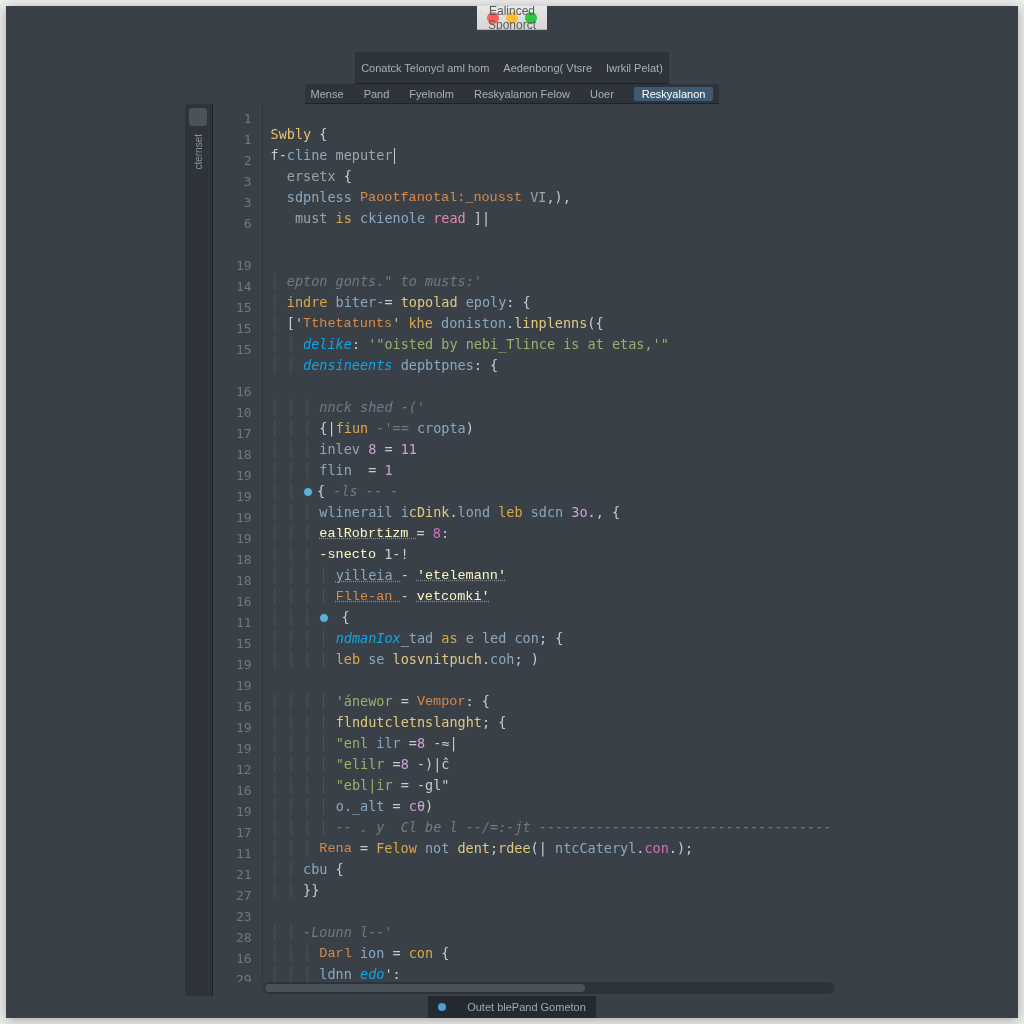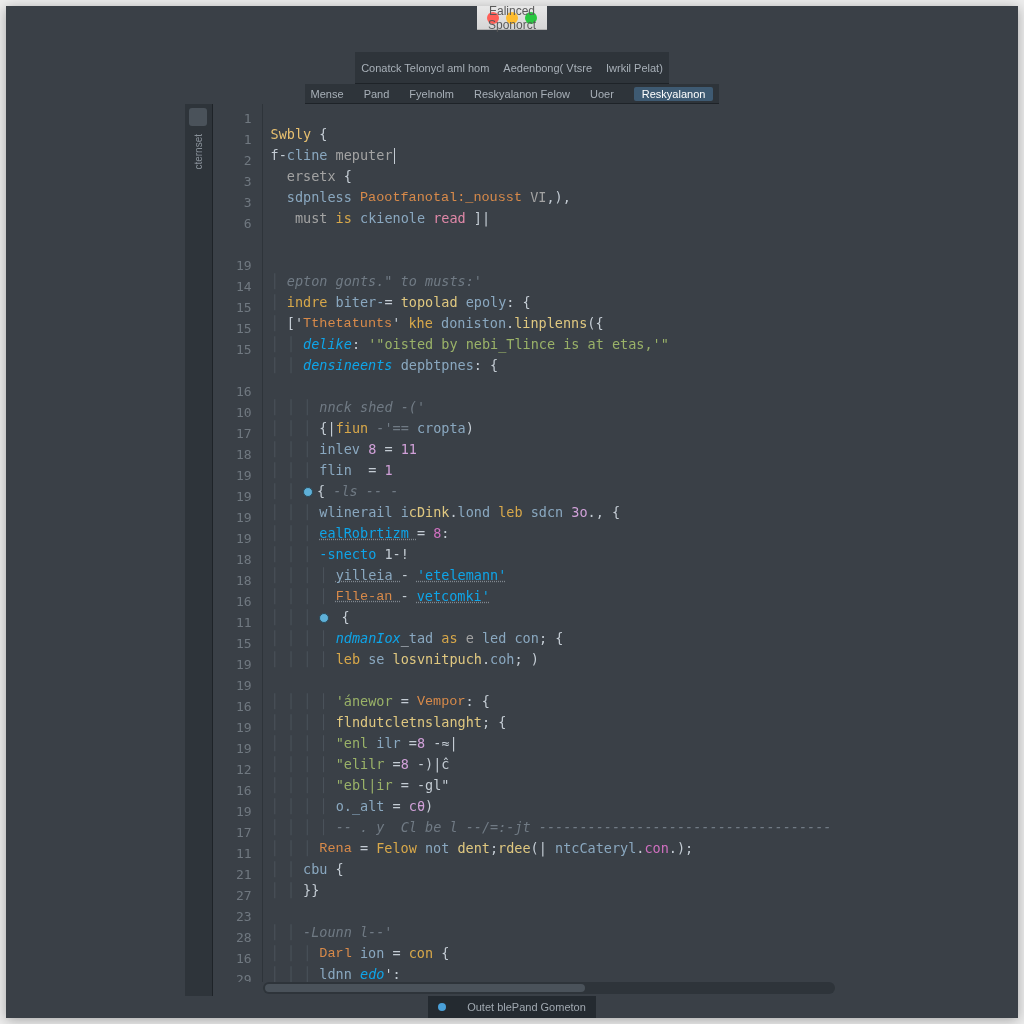--- a/index.html
+++ b/index.html
@@ -108,21 +108,21 @@
   display:flex; align-items:center; justify-content:space-between;
   padding:0 10px; font-size:11px; color:#a0a8b0;
 }
 .status-left,.status-right { display:flex; gap:21px; align-items:center; }
 .badge-dot { width:8px;height:8px;border-radius:50%;background:#4aa0d8; }
 
 .c-kw{color:#d8a84a;} .c-def{color:#a3a3a3;} .c-fn{color:#e8c070;}
 .c-type{color:#d88a4a;font-family:Liberation Mono, monospace;} .c-str{color:#9ab268;} .c-num{color:#d0a0d8;}
 .c-var{color:#8aa8c0;} .c-op{color:#c4ccd4;} .c-com{color:#707a84;font-style:italic;}
 .c-field{color:#0ea5e9;font-style:italic;} .c-method{color:#e0c880;} .c-bool{color:#e088a8;}
-.c-mag{color:#d070c0;} .c-teal{color:#0ea5e9;}
+.c-mag{color:#d070c0;} .c-teal{color:#fef9c3;font-family:Liberation Mono, monospace;}
 .underl{text-decoration:underline dotted #808890;}
 </style>
 </head>
 <body>
 
 <div class="window">
   <div class="titlebar">
     <div class="traffic">
       <div class="tl r"></div>
       <div class="tl y"></div>

